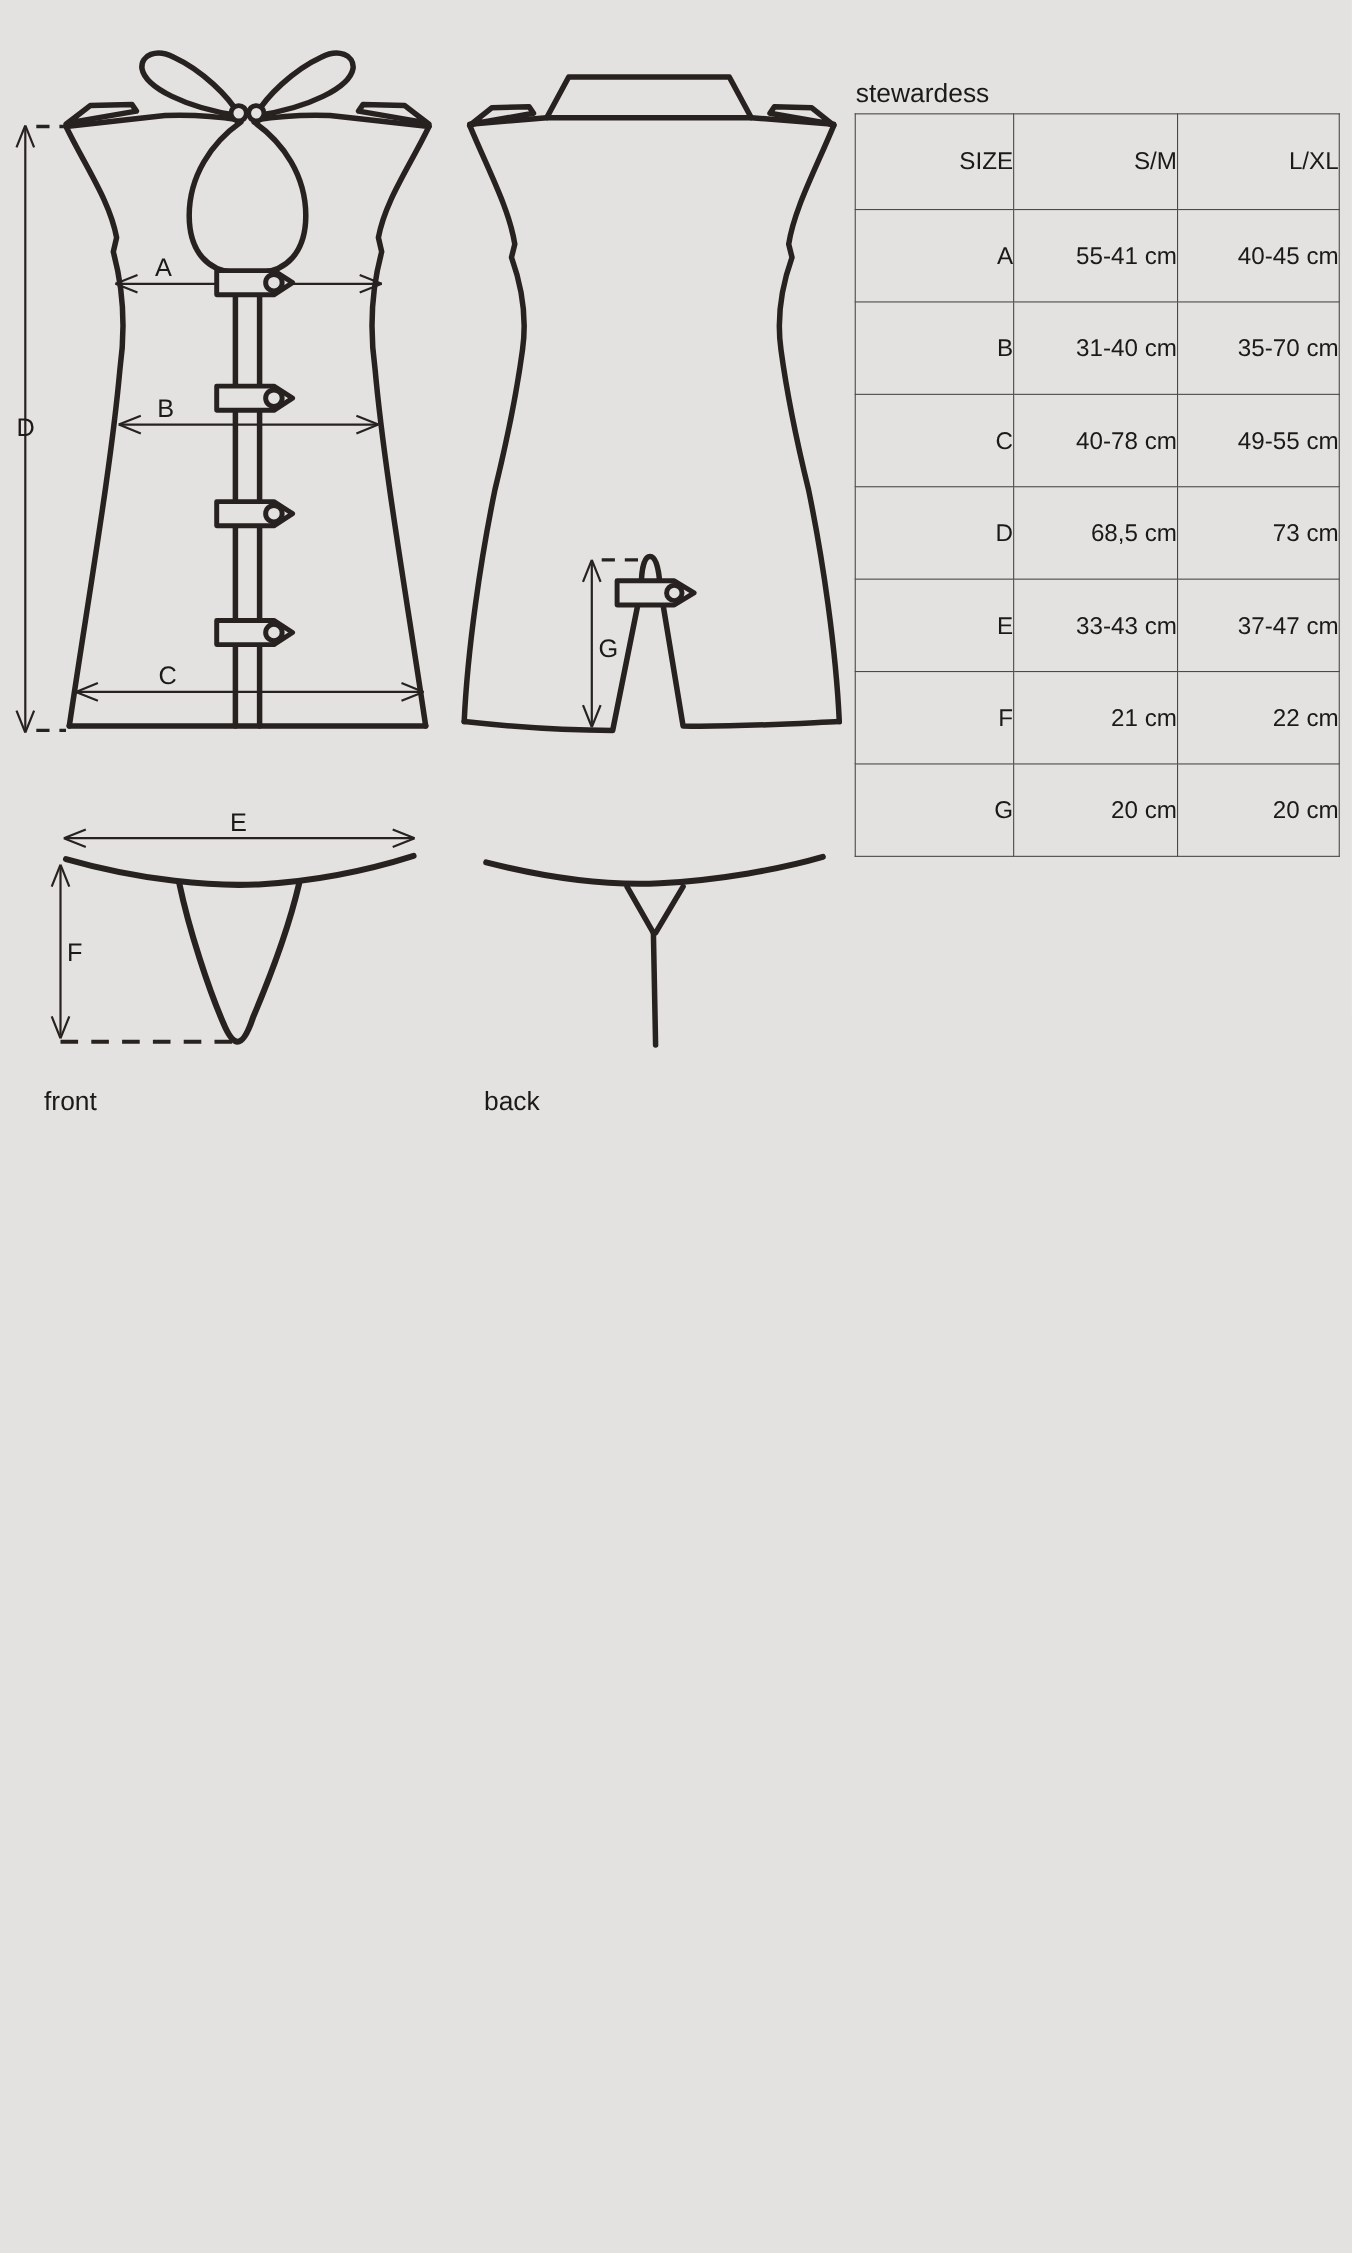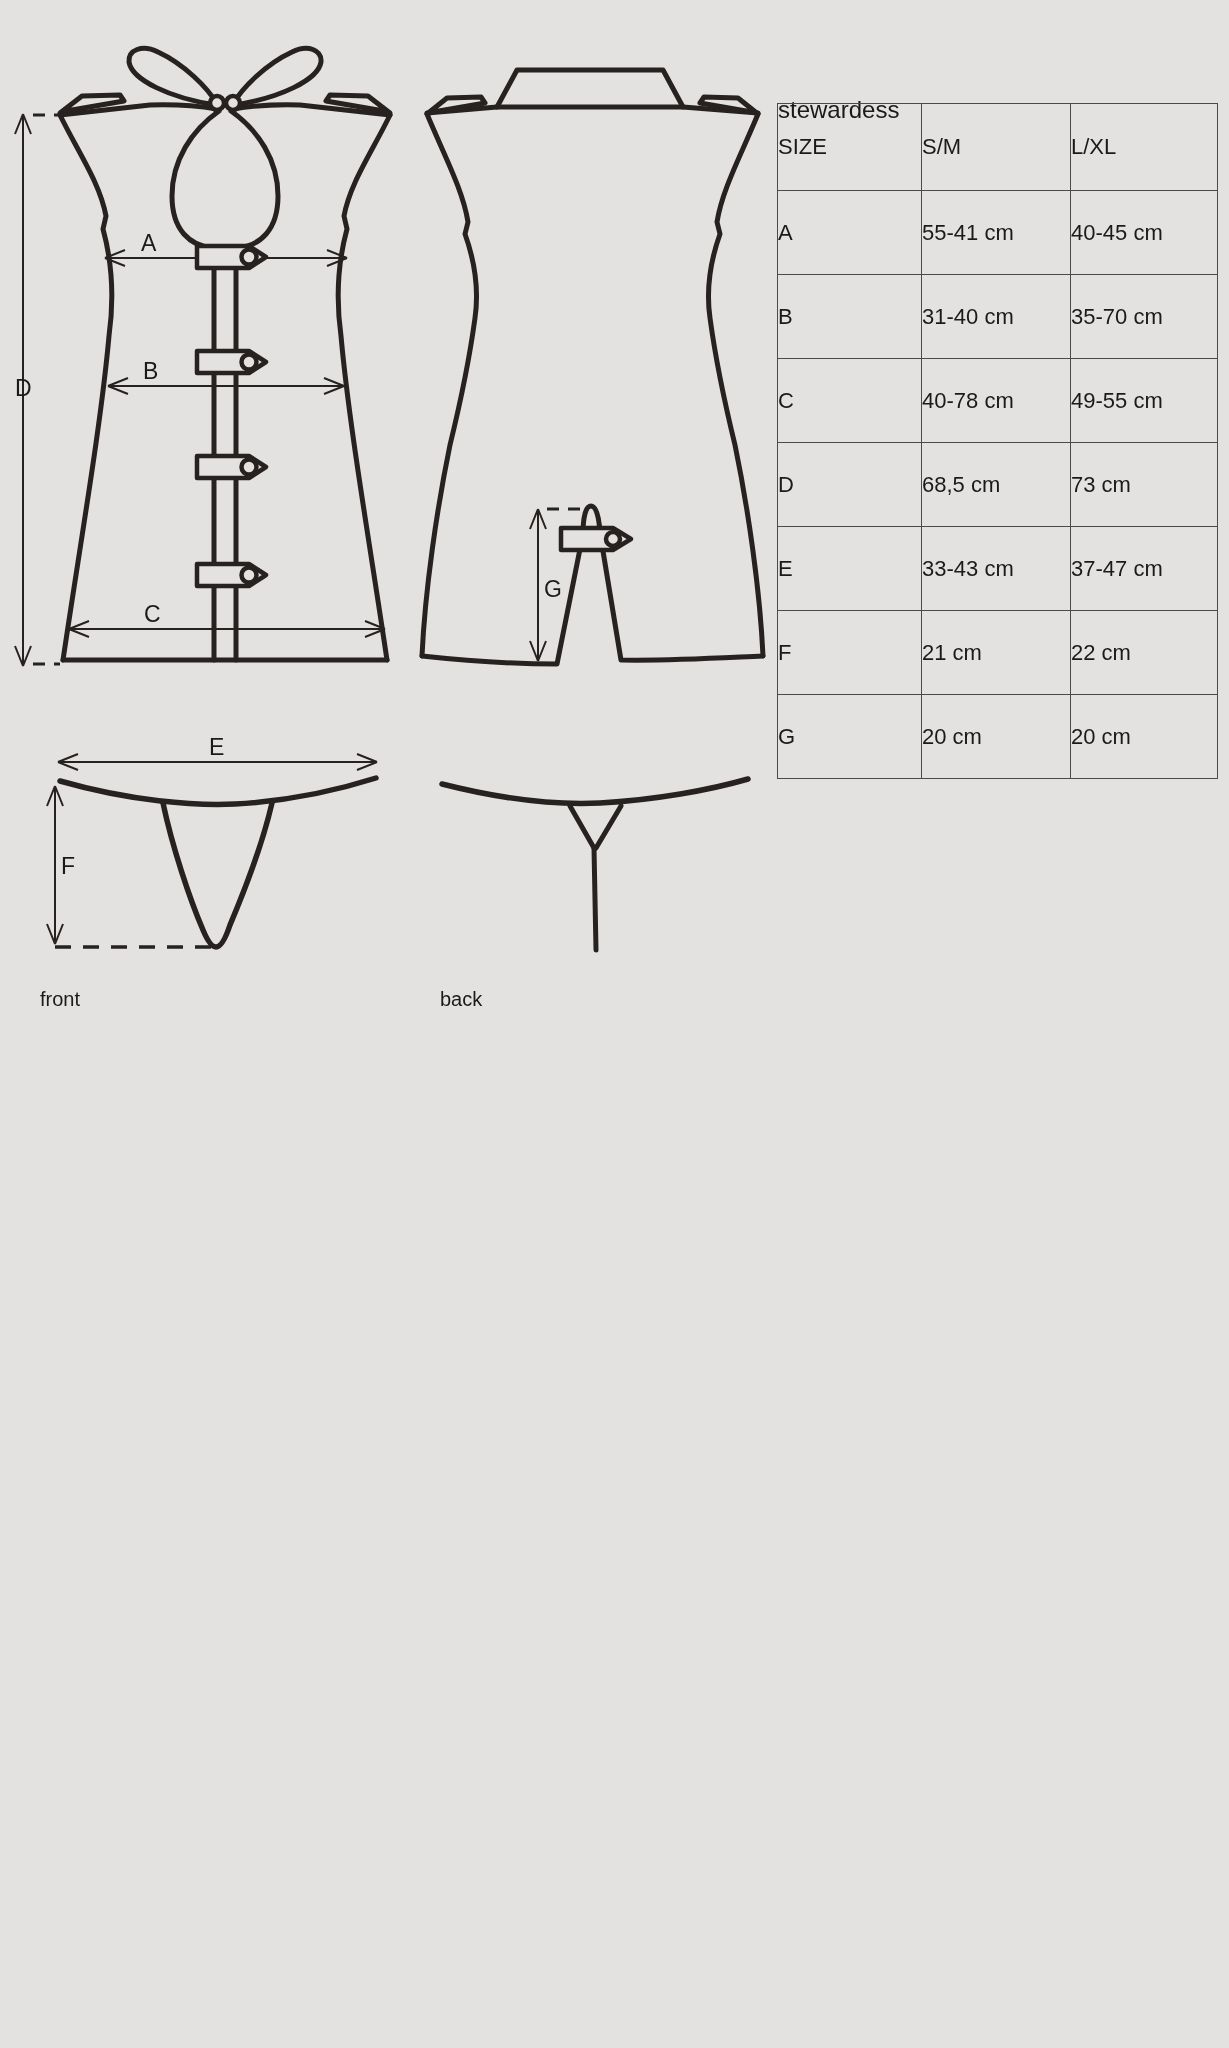--- a/index.html
+++ b/index.html
@@ -14,33 +14,33 @@
   .drawing-svg{position:absolute;left:0;top:0;}
   .garment{stroke:var(--line,#272220);fill:none;stroke-width:5;stroke-linecap:round;stroke-linejoin:round;}
   .garment-thick{stroke:var(--line,#272220);fill:none;stroke-width:5.5;stroke-linecap:round;stroke-linejoin:round;}
   .buckle{stroke:var(--line,#272220);fill:var(--bg,#e3e2e0);stroke-width:4.5;stroke-linejoin:round;}
   .dim{stroke:var(--line,#272220);fill:none;stroke-width:2;}
   .dimdash{stroke:var(--line,#272220);fill:none;stroke-width:3;stroke-dasharray:12 9;}
   .dimdash-heavy{stroke:var(--line,#272220);fill:none;stroke-width:3.5;stroke-dasharray:16 12;}
   .dimtext{font-family:"Liberation Sans",sans-serif;font-size:23px;fill:var(--text,#1c1a18);}
   .title{
     position:absolute;left:778px;top:72px;
-    font-size:24px;color:var(--text,#1c1a18);margin-top:24px;
-  }
-  .caption{position:absolute;font-size:20px;color:var(--text,#1c1a18);}
+    font-size:24px;color:var(--text,#1c1a18);
+  }
+  .caption{position:absolute;font-size:24px;color:var(--text,#1c1a18);}
   .caption-front{left:40px;top:988px;}
   .caption-back{left:440px;top:988px;}
   table.size-table{
     position:absolute;left:777px;top:103px;
     border-collapse:collapse;table-layout:fixed;
   }
   .size-table th,.size-table td{
     border:1.5px solid var(--border,#4c4a46);
     font-weight:400;font-size:22px;color:var(--text,#1c1a18);
-    text-align:left;vertical-align:middle;padding:0;
+    text-align:right;vertical-align:middle;padding:0;
     background:transparent;
   }
   .size-table thead th{height:86px;}
   .size-table tbody td{height:83px;}
   .col-size{width:144px;}
   .col-sm{width:149px;}
   .col-lxl{width:147px;}
 </style>
 </head>
 <body>

